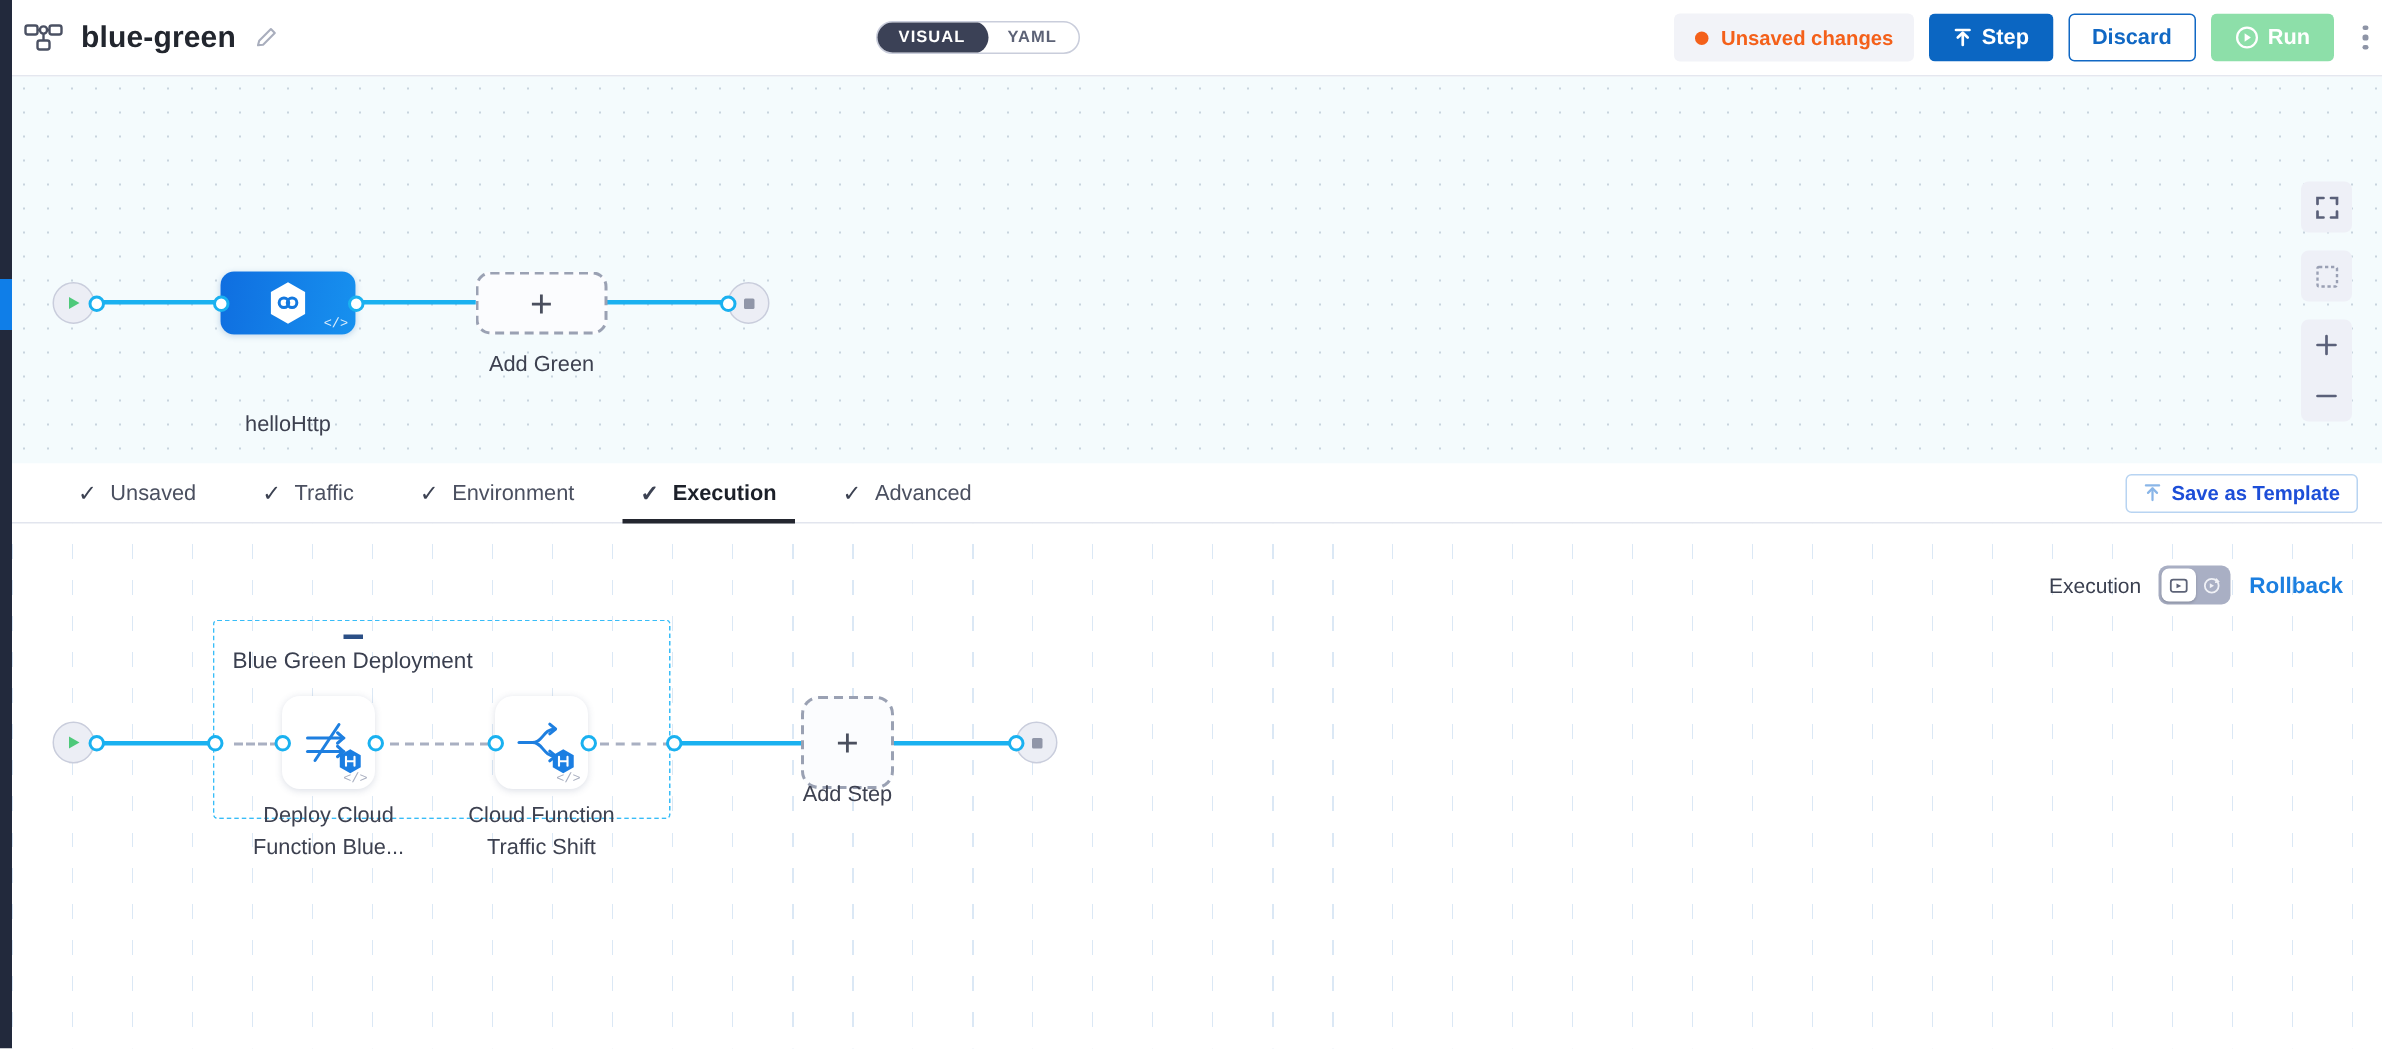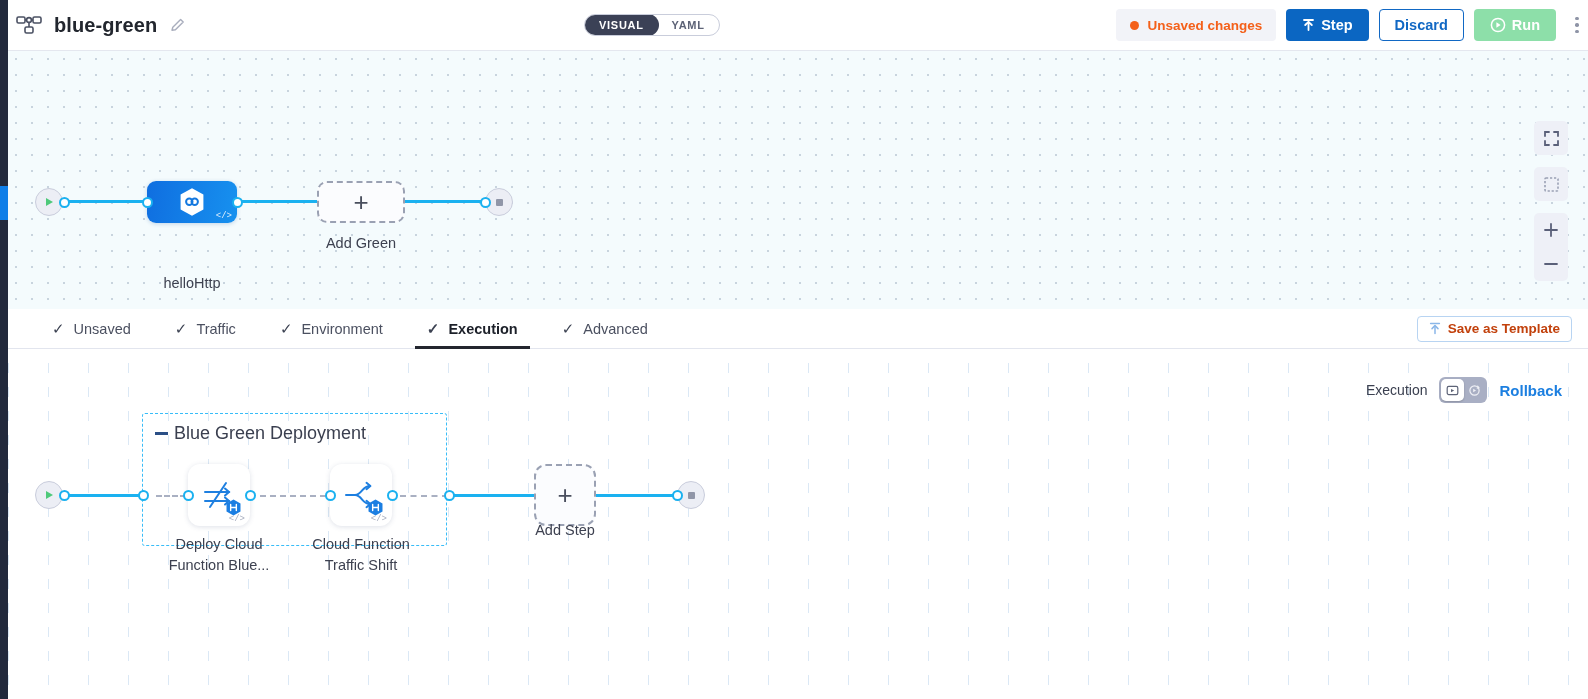--- a/index.html
+++ b/index.html
@@ -91,21 +91,21 @@
   .tab .chk { font-size: 15px; color: #3c4252; }
   .tab.active { font-weight: bold; color: #1c2029; }
   .tab.active::after {
     content: ""; position: absolute; left: 10px; right: 10px; bottom: 0;
     height: 2.5px; background: #23262f;
   }
   .tpl-btn {
     margin-left: auto; margin-right: 16px;
     display: flex; align-items: center; gap: 7px;
     height: 26px; padding: 0 11px; border: 1px solid #b8d4f2; border-radius: 4px;
-    font-size: 13.5px; font-weight: bold; color: #c2410c; background: #fff; cursor: pointer;
+    font-size: 13.5px; font-weight: bold; color: #1d4ed8; background: #fff; cursor: pointer;
   }
 
   
   .canvas-bottom {
     position: absolute; left: 8px; top: 349px; right: 0; bottom: 0;
     background: #ffffff;
     background-image:
       repeating-linear-gradient(to right, #dbe8f5 0 1px, transparent 1px 40px),
       repeating-linear-gradient(to bottom, #ffffff 0 12px, #ffffff 12px 24px);
     overflow: hidden;
@@ -191,22 +191,22 @@
     display: flex; align-items: center; justify-content: center; position: relative;
     cursor: pointer;
   }
   .hex-badge {
     position: absolute; right: 8px; bottom: 10px; width: 17px; height: 17px;
   }
   .group-box {
     position: absolute; border: 1.6px dashed #38bdf8; border-radius: 3px;
   }
   .group-title {
-    position: absolute; left: 12px; top: 9px; font-size: 18px; color: #3a3f4f;
-    display: flex; align-items: center; gap: 6px;
+    position: absolute; left: 12px; top: 9px; font-size: 15px; color: #3a3f4f;
+    display: flex; align-items: center; gap: 6px; flex-direction: column;
   }
   .group-dash { display: inline-block; width: 13px; height: 2.5px; background: #2b4f86; }
 </style>
 </head>
 <body>
 
 <div class="app">
 
   <div class="left-rail"></div>
   <div class="left-rail-accent"></div>

